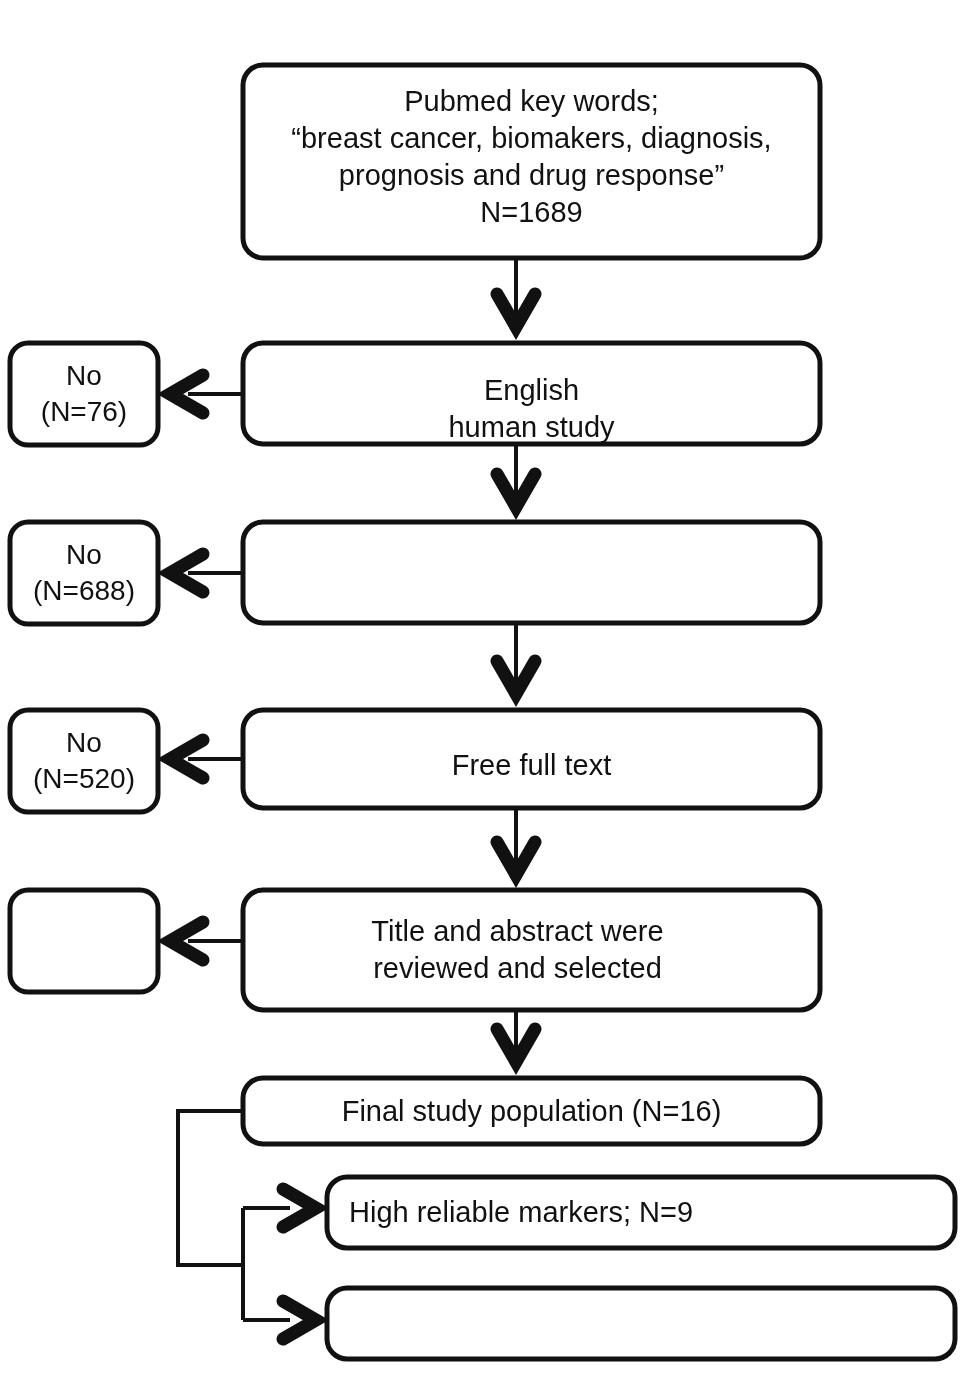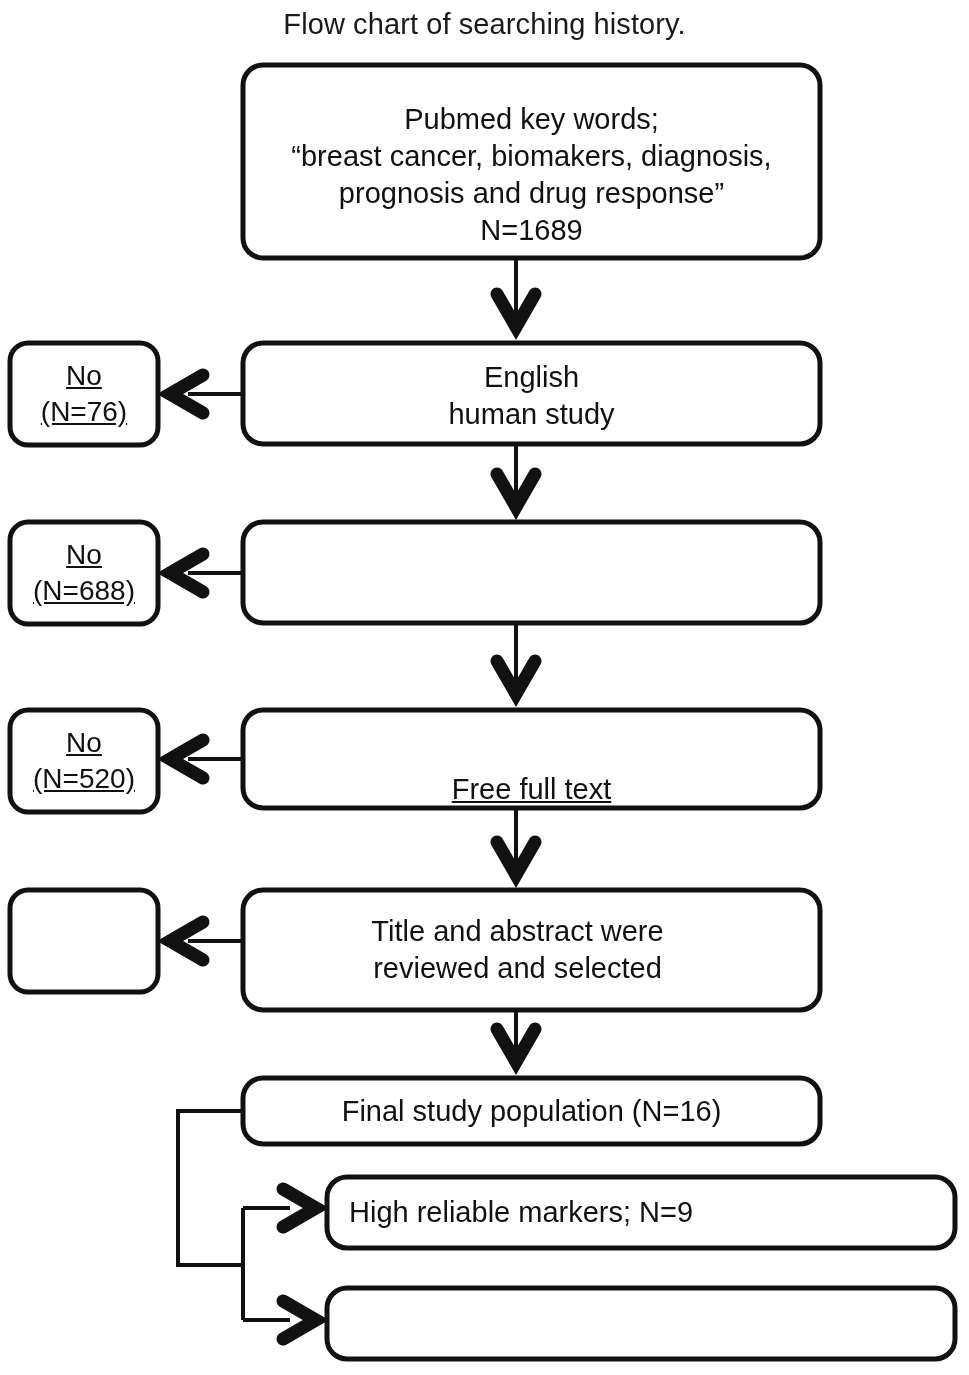--- a/index.html
+++ b/index.html
@@ -47,34 +47,32 @@
     color: #111111;
     font-size: 29px;
     line-height: 37px;
     background: transparent;
     white-space: pre-line;
     padding: 0 10px;
   }
   .node-sm {
     font-size: 28px;
     line-height: 36px;
-    text-decoration: underline;
   }
   .node-left {
     justify-content: flex-start;
     text-align: right;
     padding-left: 22px;
   }
 </style>
 </head>
 <body>
 
 <div id="canvas">
 
-  <div class="chart-title">Flow chart of searching history.</div>
 
   <svg id="flow-svg" viewBox="0 0 969 1375">
 
     <g fill="#ffffff" stroke="#111111" stroke-width="5">
       <rect x="243" y="65" width="577" height="193" rx="20" ry="20"></rect>
       <rect x="243" y="343" width="577" height="101" rx="20" ry="20"></rect>
       <rect x="243" y="522" width="577" height="101" rx="20" ry="20"></rect>
       <rect x="243" y="710" width="577" height="98" rx="20" ry="20"></rect>
       <rect x="243" y="890" width="577" height="120" rx="20" ry="20"></rect>
       <rect x="243" y="1078" width="577" height="66" rx="20" ry="20"></rect>
@@ -124,30 +122,30 @@
 
       <polyline points="243,1320 290,1320"></polyline>
     </g>
     <g stroke="#111111" fill="none" stroke-width="13" stroke-linecap="round" stroke-linejoin="miter">
       <polyline points="283,1189 316,1208 283,1227"></polyline>
       <polyline points="283,1301 316,1320 283,1339"></polyline>
     </g>
 
   </svg>
 
-  <div class="node" style="left:243px; top:78px;   width:577px; height:193px;">Pubmed key words;
+  <div class="node" style="left:243px; top:60px;   width:577px; height:193px;">Pubmed key words;
 “breast cancer, biomakers, diagnosis,
 prognosis and drug response”
 N=1689</div>
 
-  <div class="node" style="left:243px; top:345px;  width:577px; height:101px;">English
+  <div class="node" style="left:243px; top:358px;  width:577px; height:101px;">English
 human study</div>
 
 
-  <div class="node" style="left:243px; top:740px;  width:577px; height:98px;text-decoration:underline;">Free full text</div>
+  <div class="node" style="left:243px; top:716px;  width:577px; height:98px;">Free full text</div>
 
   <div class="node" style="left:229px; top:890px;  width:577px; height:120px;">Title and abstract were
 reviewed and selected</div>
 
   <div class="node" style="left:243px; top:1078px; width:577px; height:66px;text-align:right;">Final study population (N=16)</div>
 
   <div class="node node-left" style="left:327px; top:1177px; width:628px; height:71px;">High reliable markers; N=9</div>
 
 
   <div class="node node-sm" style="left:10px; top:343px; width:148px; height:102px;">No

